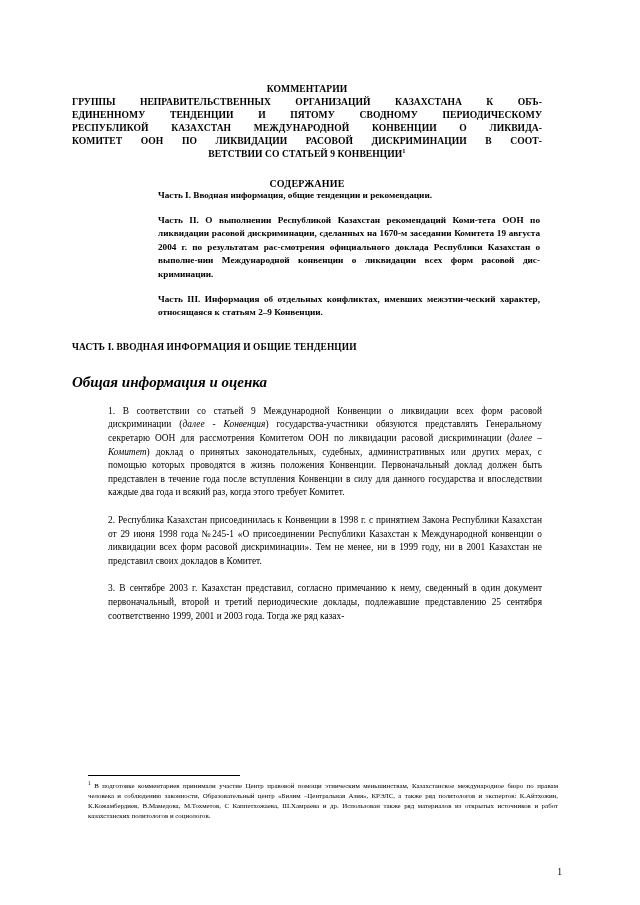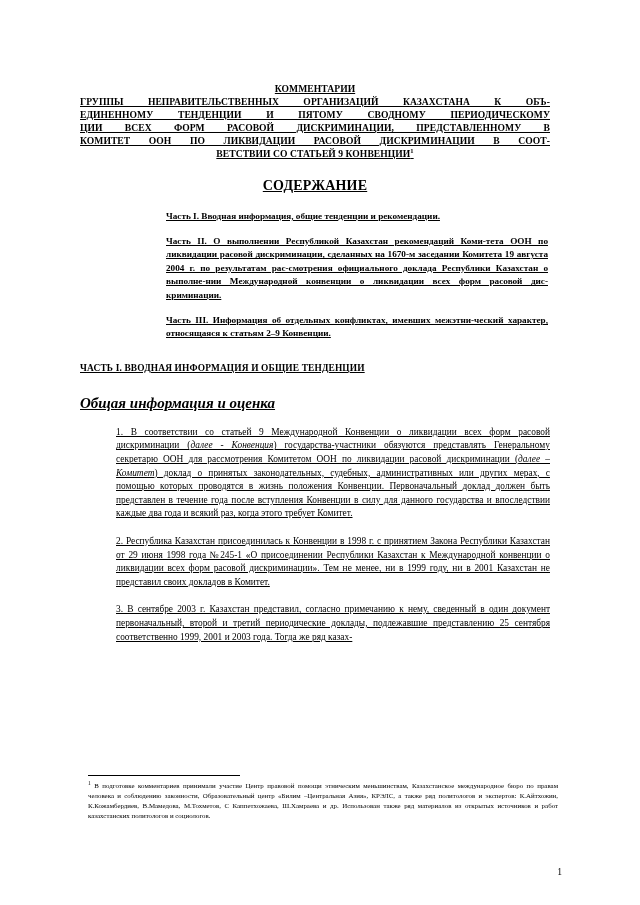--- a/index.html
+++ b/index.html
@@ -17,24 +17,23 @@
   }
   .page {
     position: absolute;
     left: 0; top: 0;
     width: 640px;
     height: 905px;
     background: #fff;
   }
   .content {
     position: absolute;
-    left: 80px;
+    left: 72px;
     top: 82px;
     width: 470px;
-    text-decoration: underline;
   }
 
   
   .doc-title {
     text-align: center;
     font-weight: bold;
     font-size: 9.6px;
     line-height: 13.1px;
     letter-spacing: 0.05px;
   }
@@ -49,26 +48,26 @@
   sup.fn {
     font-size: 6.5px;
     vertical-align: super;
     line-height: 0;
   }
 
   
   .contents-head {
     text-align: center;
     font-weight: bold;
-    font-size: 14px;
+    font-size: 10px;
     margin-top: 17px;
     letter-spacing: 0.2px;
   }
   .toc {
-    margin-top: 16px;
+    margin-top: 0;
     padding-left: 86px;
     padding-right: 2px;
   }
   .toc-item {
     font-weight: bold;
     font-size: 9.2px;
     line-height: 13.4px;
     text-align: justify;
     text-justify: inter-word;
     margin-bottom: 12px;
@@ -141,21 +140,21 @@
 <body>
 
 <div class="page">
 
   <div class="content">
 
     <div class="doc-title">
       <span class="ln">КОММЕНТАРИИ</span>
       <span class="ln justify">ГРУППЫ НЕПРАВИТЕЛЬСТВЕННЫХ ОРГАНИЗАЦИЙ КАЗАХСТАНА К ОБЪ-</span>
       <span class="ln justify">ЕДИНЕННОМУ ТЕНДЕНЦИИ И ПЯТОМУ СВОДНОМУ ПЕРИОДИЧЕСКОМУ</span>
-      <span class="ln justify">ЦИИ ВСЕХ ФОРМ РАСОВОЙ ДИСКРИМИНАЦИИ, ПРЕДСТАВЛЕННОМУ В</span>
+      <span class="ln justify">РЕСПУБЛИКОЙ КАЗАХСТАН МЕЖДУНАРОДНОЙ КОНВЕНЦИИ О ЛИКВИДА-</span>
       <span class="ln justify">КОМИТЕТ ООН ПО ЛИКВИДАЦИИ РАСОВОЙ ДИСКРИМИНАЦИИ В СООТ-</span>
       <span class="ln"><span>ВЕТСТВИИ СО СТАТЬЕЙ 9 КОНВЕНЦИИ</span><sup class="fn">1</sup></span>
     </div>
 
     <div class="contents-head">СОДЕРЖАНИЕ</div>
 
     <div class="toc">
       <div class="toc-item">Часть I. Вводная информация, общие тенденции и рекомендации.</div>
       <div class="toc-item">Часть II. О выполнении Республикой Казахстан рекомендаций Коми-тета ООН по ликвидации расовой дискриминации, сделанных на 1670-м заседании Комитета 19 августа 2004 г. по результатам рас-смотрения официального доклада Республики Казахстан о выполне-нии Международной конвенции о ликвидации всех форм расовой дис-криминации.</div>
       <div class="toc-item">Часть III. Информация об отдельных конфликтах, имевших межэтни-ческий характер, относящаяся к статьям 2–9 Конвенции.</div>

